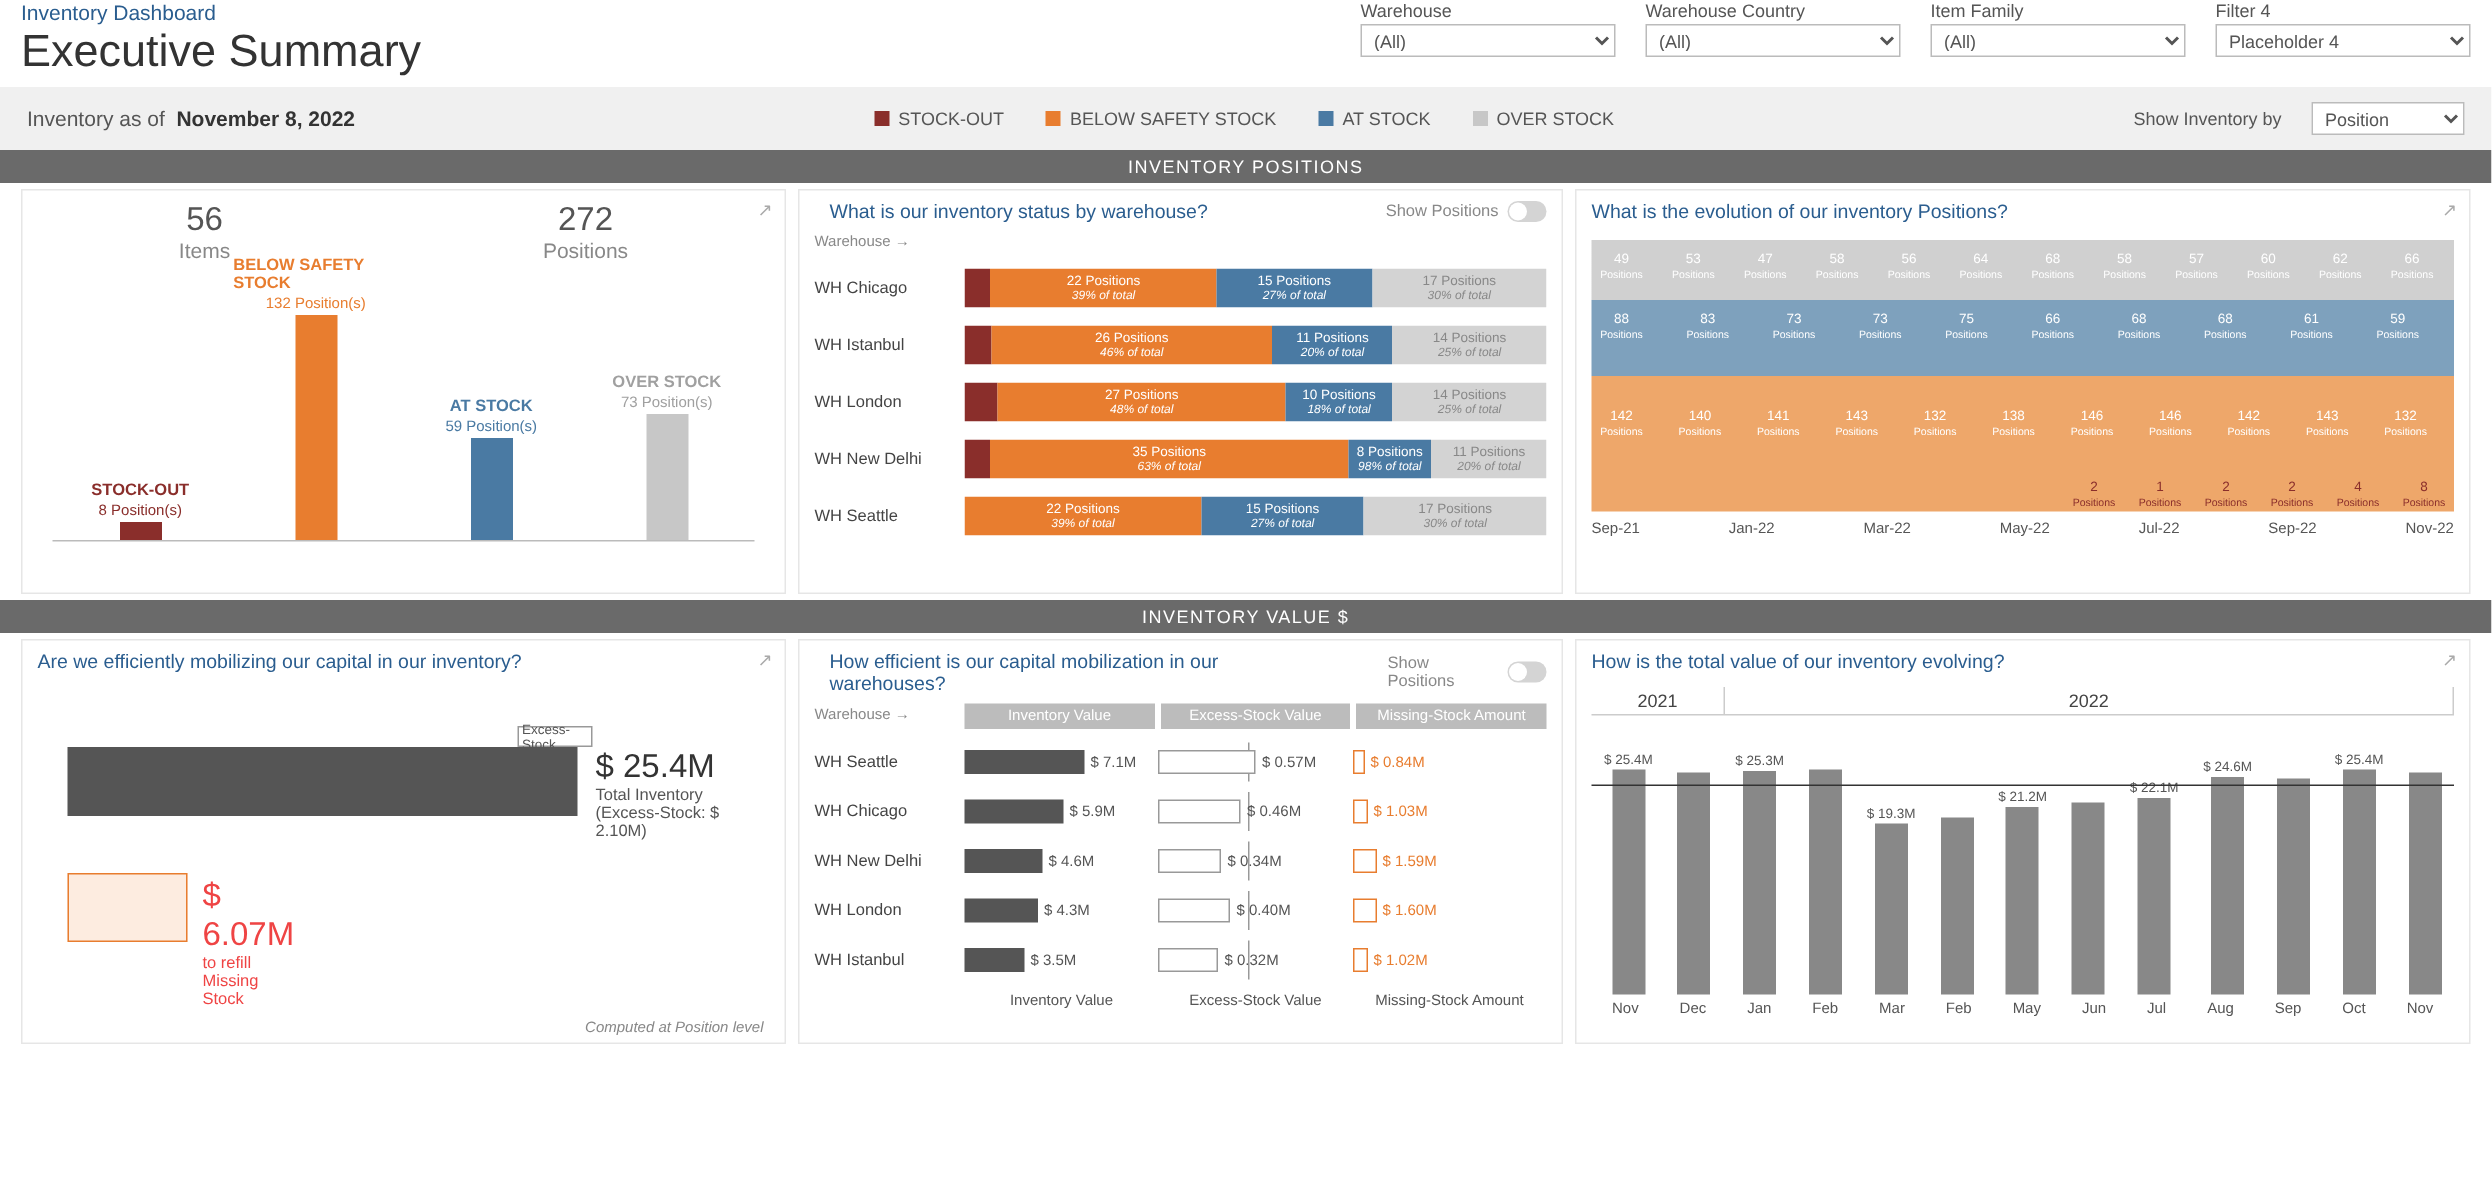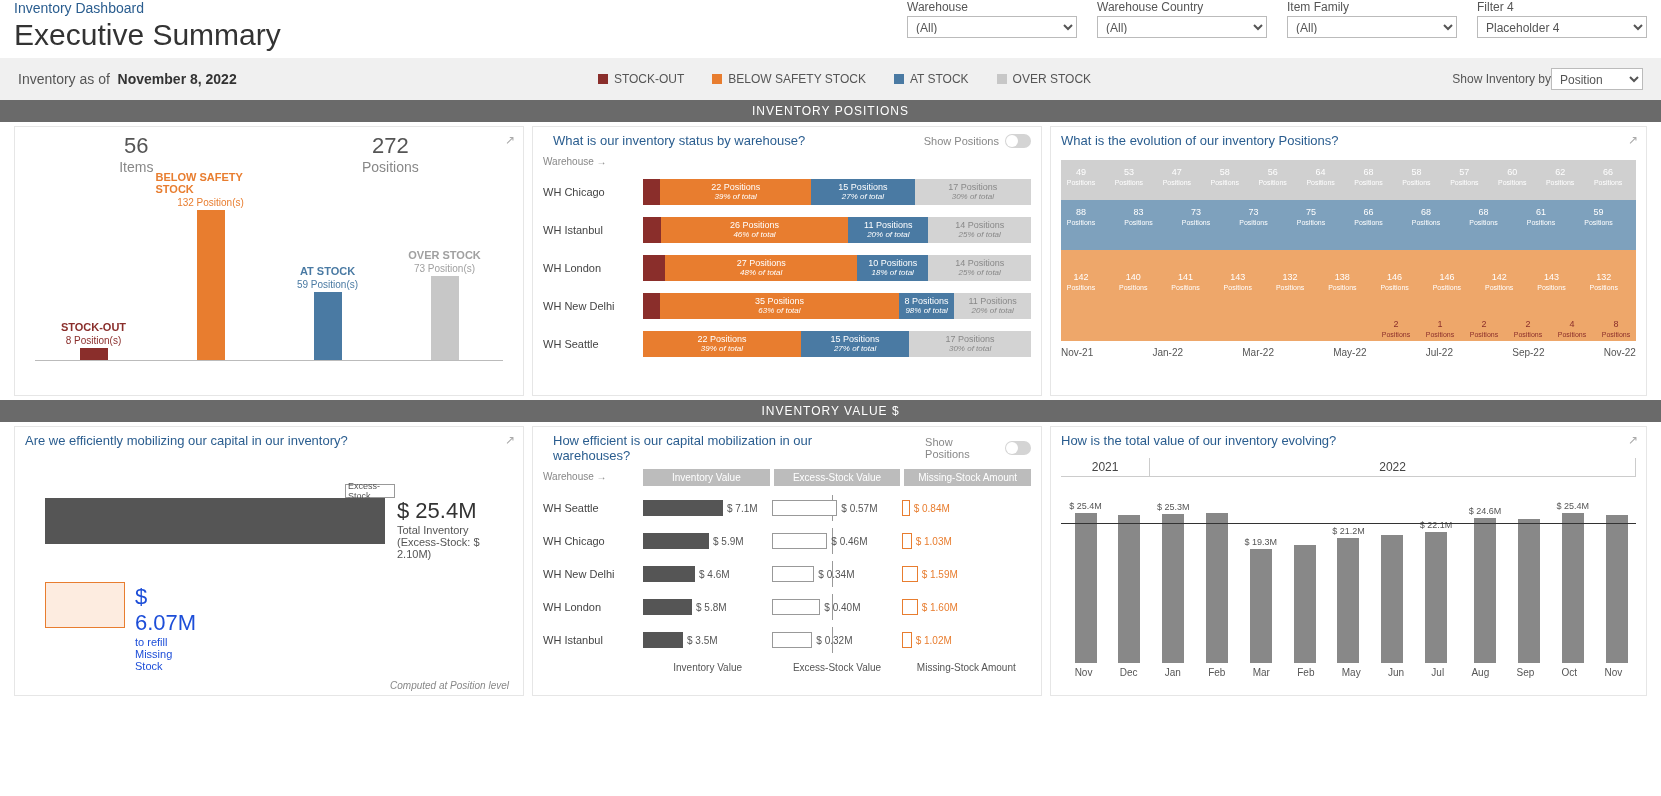--- a/index.html
+++ b/index.html
@@ -14,21 +14,21 @@
   .f-lbl{font-size:12px;color:#555;margin-bottom:2px;}
   .sel{border:1px solid #bbb;background:#fff;color:#555;font-size:12px;padding:3px 4px;height:22px;}
 
   .band{background:#f0f0f0;padding:10px 18px;display:flex;align-items:center;gap:30px;}
   .as-of{color:#555;font-size:14px;}
   .as-of b{color:#333;font-weight:700;}
   .legend{display:flex;gap:28px;align-items:center;flex:1;justify-content:center;}
   .lg{display:flex;align-items:center;gap:6px;color:#555;font-size:12px;}
   .sq{width:10px;height:10px;display:inline-block;}
   .c-out{background:#8a2e2b;} .c-below{background:#e87d2f;} .c-at{background:#4a7aa3;} .c-over{background:#c7c7c7;}
-  .show-by{display:flex;align-items:center;gap:0;color:#555;}
+  .show-by{display:flex;align-items:center;gap:20px;color:#555;}
 
   .section-bar{background:#6a6a6a;color:#fff;text-align:center;font-size:12px;letter-spacing:1px;padding:4px 0;}
 
   .row{display:flex;gap:8px;padding:4px 14px;}
   .card{background:#fff;border:1px solid #e6e6e6;position:relative;}
   .c1{width:510px;height:270px;} .c2{width:510px;height:270px;} .c3{flex:1;height:270px;}
   .d1{width:510px;height:270px;} .d2{width:510px;height:270px;} .d3{flex:1;height:270px;}
 
   .card-title{color:#2a5d8f;font-size:13px;padding:6px 10px;}
   .expand{position:absolute;right:8px;top:6px;color:#aaa;cursor:pointer;}
@@ -64,21 +64,21 @@
   
   .cap-wrap{padding:6px 30px;}
   .cap-bar{position:relative;height:80px;margin-top:20px;}
   .cap-rect{position:absolute;left:0;top:18px;height:46px;background:#555;}
   .cap-excess{position:absolute;top:4px;height:14px;border:1px solid #999;background:#fff;font-size:9px;color:#555;display:flex;align-items:center;padding-left:2px;}
   .cap-txt{position:absolute;left:352px;top:18px;}
   .cap-val{font-size:22px;color:#333;}
   .cap-sub{font-size:11px;color:#555;}
   .cap-miss-outer{position:absolute;left:30px;top:155px;}
   .cap-miss{border:1px solid #e87d2f;background:#fdece0;width:80px;height:46px;}
-  .miss-txt{position:absolute;left:90px;top:2px;color:#1d4ed8;}
+  .miss-txt{position:absolute;left:90px;top:2px;color:#ef4444;}
   .footnote{position:absolute;bottom:4px;right:14px;font-style:italic;font-size:10px;color:#888;}
 
   
   .eff-head{display:flex;margin-left:110px;gap:4px;}
   .eff-h{flex:1;background:#bcbcbc;color:#fff;font-size:10px;text-align:center;padding:3px 0;}
   .eff-row{display:flex;align-items:center;margin:11px 10px;}
   .eff-name{width:100px;font-size:11px;color:#444;}
   .eff-cell{flex:1;position:relative;height:22px;display:flex;align-items:center;}
   .eff-bar{height:16px;background:#555;position:absolute;left:0;}
   .eff-bar-w{height:16px;border:1px solid #999;background:#fff;position:absolute;left:0;}
@@ -142,21 +142,21 @@
         <span class="sq c-at"></span>
         <span>AT STOCK</span>
       </div>
     <div class="lg">
         <span class="sq c-over"></span>
         <span>OVER STOCK</span>
       </div>
   </div>
   <div class="show-by">
     <span>Show Inventory by</span>
-    <select class="sel" style="width:92px"><option>Position</option></select>
+    <select class="sel" style="width:102px"><option>Position</option></select>
   </div>
 </div>
 
 <div class="section-bar">INVENTORY POSITIONS</div>
 
 <div class="row">
 
   <div class="card c1">
     <span class="expand">↗</span>
     <div class="kpi-row">
@@ -333,21 +333,21 @@
         <div class="evo-lbl" style="left: 81.8182%; top: 62%;">143<br><span style="font-size:7px">Positions</span></div>
         <div class="evo-lbl" style="left: 90.9091%; top: 62%;">132<br><span style="font-size:7px">Positions</span></div>
         <div class="evo-lbl" style="right: 220px; bottom: 2px; left: auto; color: rgb(138, 46, 43);">2<br><span style="font-size:7px">Positions</span></div>
         <div class="evo-lbl" style="right: 176px; bottom: 2px; left: auto; color: rgb(138, 46, 43);">1<br><span style="font-size:7px">Positions</span></div>
         <div class="evo-lbl" style="right: 132px; bottom: 2px; left: auto; color: rgb(138, 46, 43);">2<br><span style="font-size:7px">Positions</span></div>
         <div class="evo-lbl" style="right: 88px; bottom: 2px; left: auto; color: rgb(138, 46, 43);">2<br><span style="font-size:7px">Positions</span></div>
         <div class="evo-lbl" style="right: 44px; bottom: 2px; left: auto; color: rgb(138, 46, 43);">4<br><span style="font-size:7px">Positions</span></div>
         <div class="evo-lbl" style="right: 0px; bottom: 2px; left: auto; color: rgb(138, 46, 43);">8<br><span style="font-size:7px">Positions</span></div>
       </div>
     <div class="evo-axis" id="evo-axis">
-        <span>Nov-21</span>
+        <span>Sep-21</span>
         <span>Jan-22</span>
         <span>Mar-22</span>
         <span>May-22</span>
         <span>Jul-22</span>
         <span>Sep-22</span>
         <span>Nov-22</span>
       </div>
   </div>
 </div>
 
@@ -441,21 +441,21 @@
           </div>
   <div class="eff-cell">
             <div class="eff-bar-r" style="width:16px"></div>
             <span class="eff-txt red" style="left:20px">$ 1.59M</span>
           </div>
         </div>
         <div class="eff-row">
           <div class="eff-name">WH London</div>
   <div class="eff-cell">
             <div class="eff-bar" style="width:49px"></div>
-            <span class="eff-txt" style="left:53px">$ 5.8M</span>
+            <span class="eff-txt" style="left:53px">$ 4.3M</span>
           </div>
   <div class="eff-cell">
             <div class="eff-tick"></div>
             <div class="eff-bar-w" style="width:48px"></div>
             <span class="eff-txt" style="left:52px">$ 0.40M</span>
           </div>
   <div class="eff-cell">
             <div class="eff-bar-r" style="width:16px"></div>
             <span class="eff-txt red" style="left:20px">$ 1.60M</span>
           </div>

